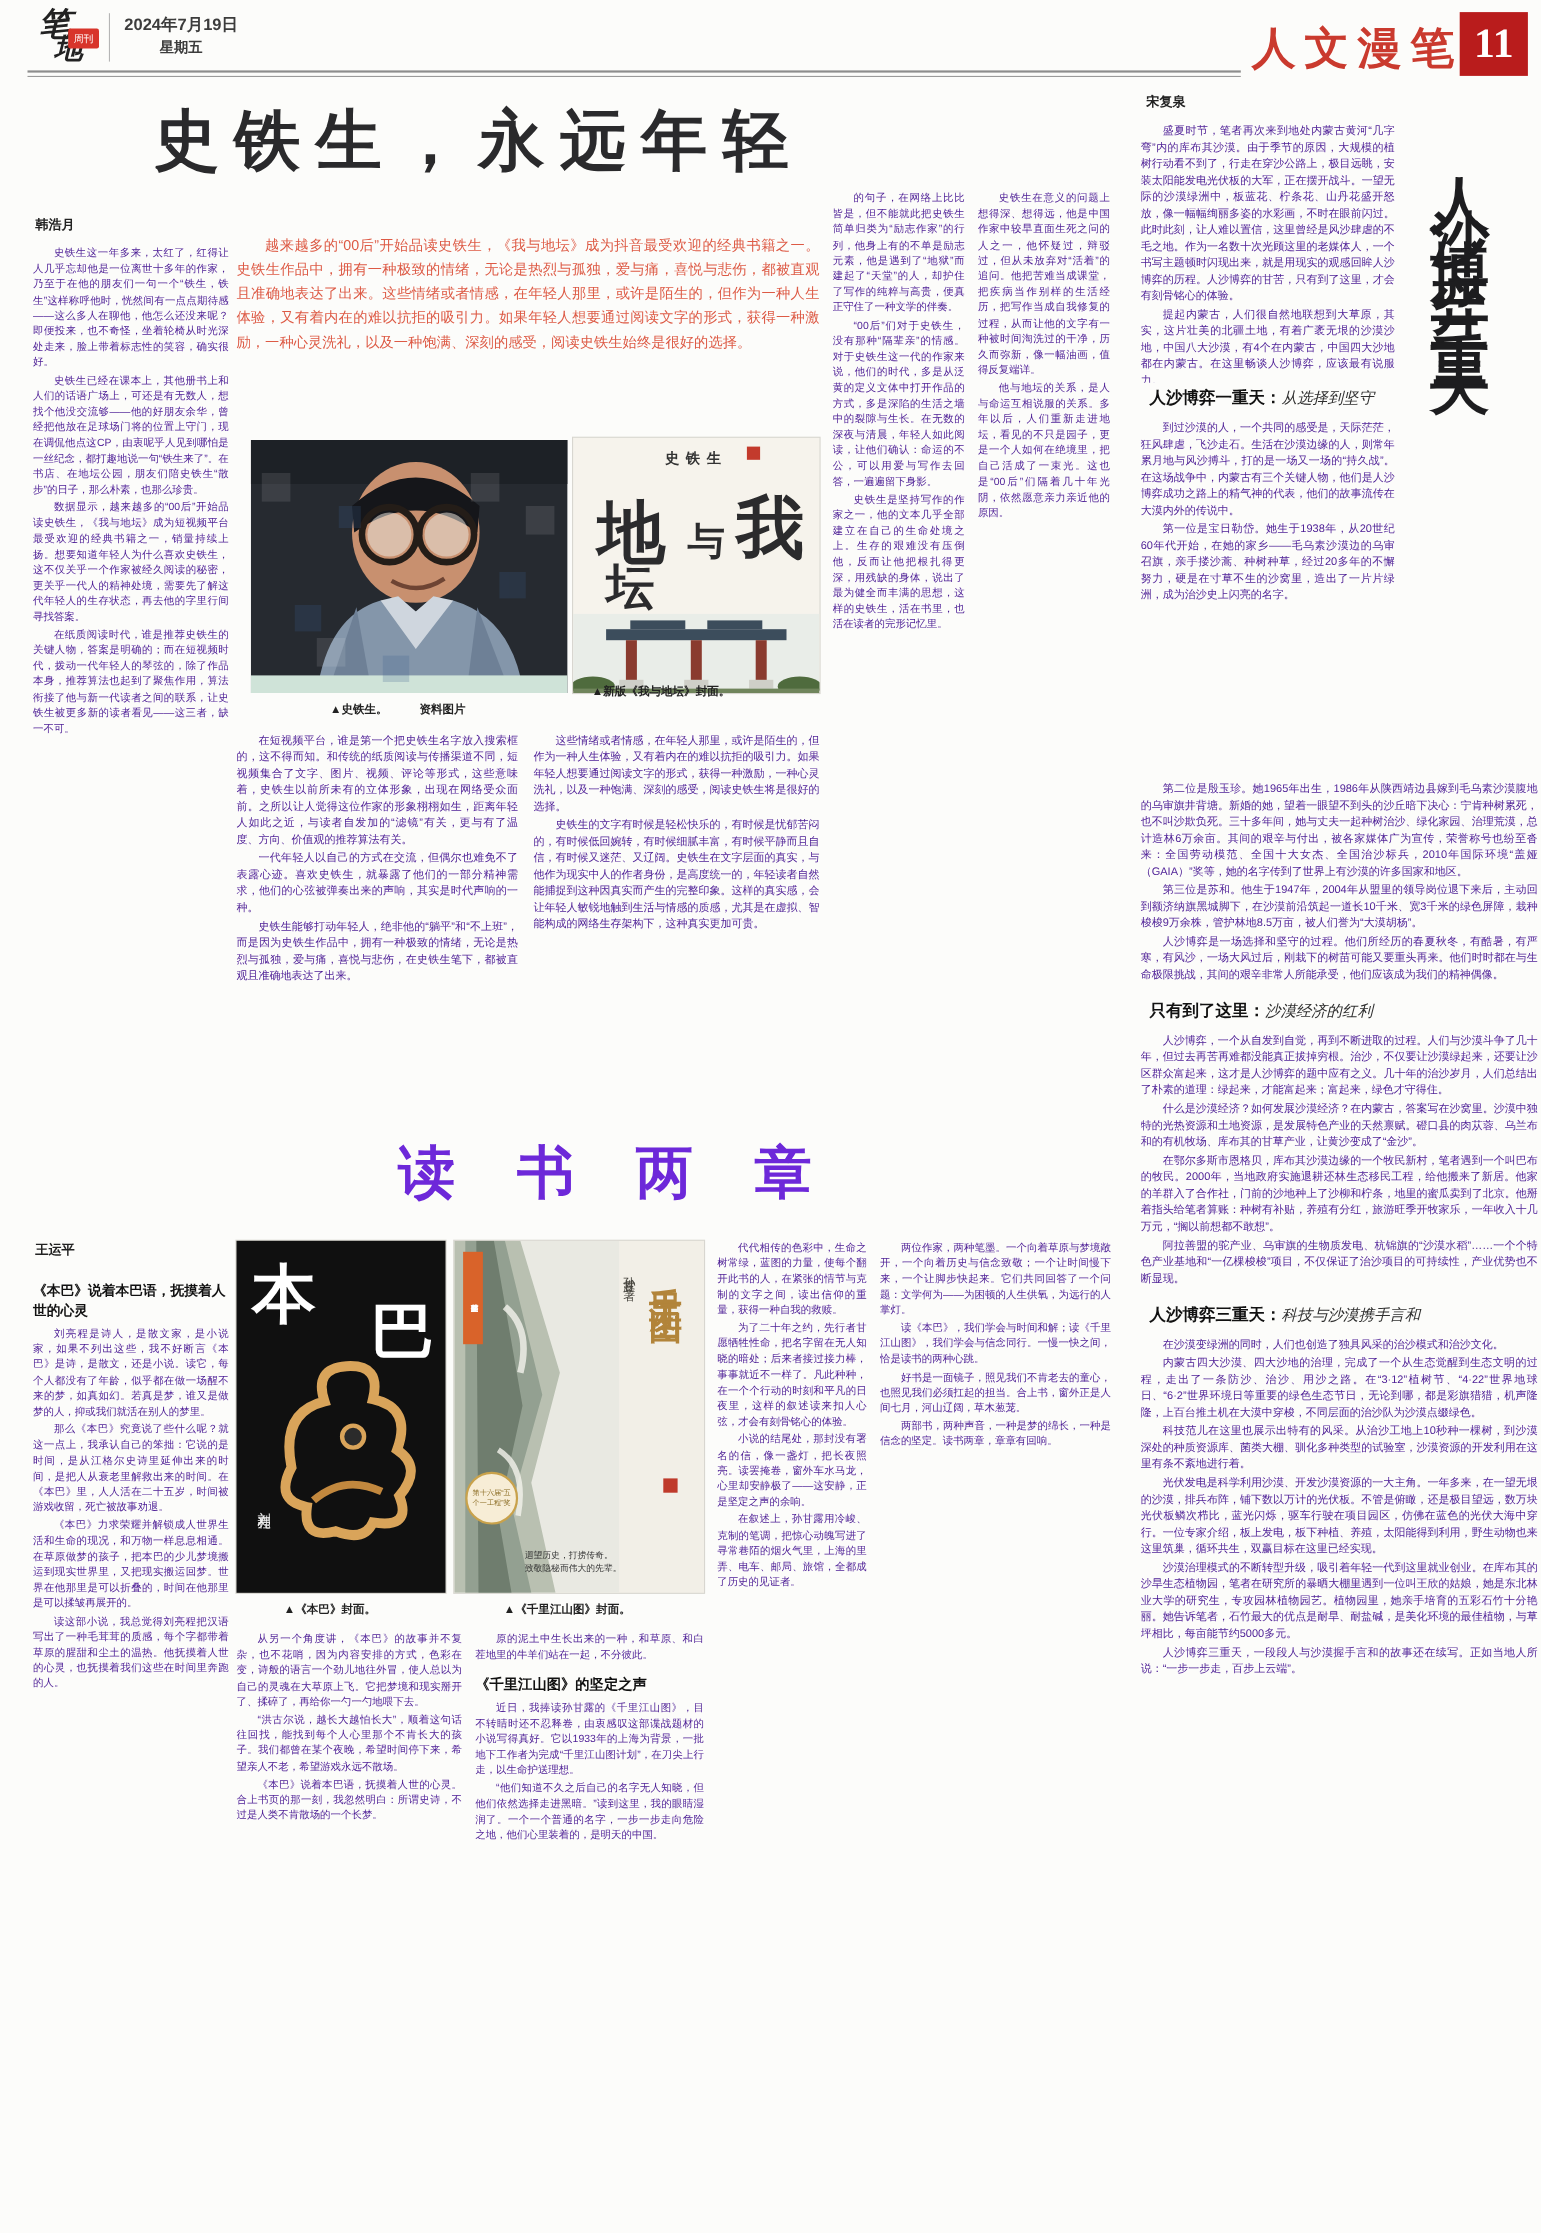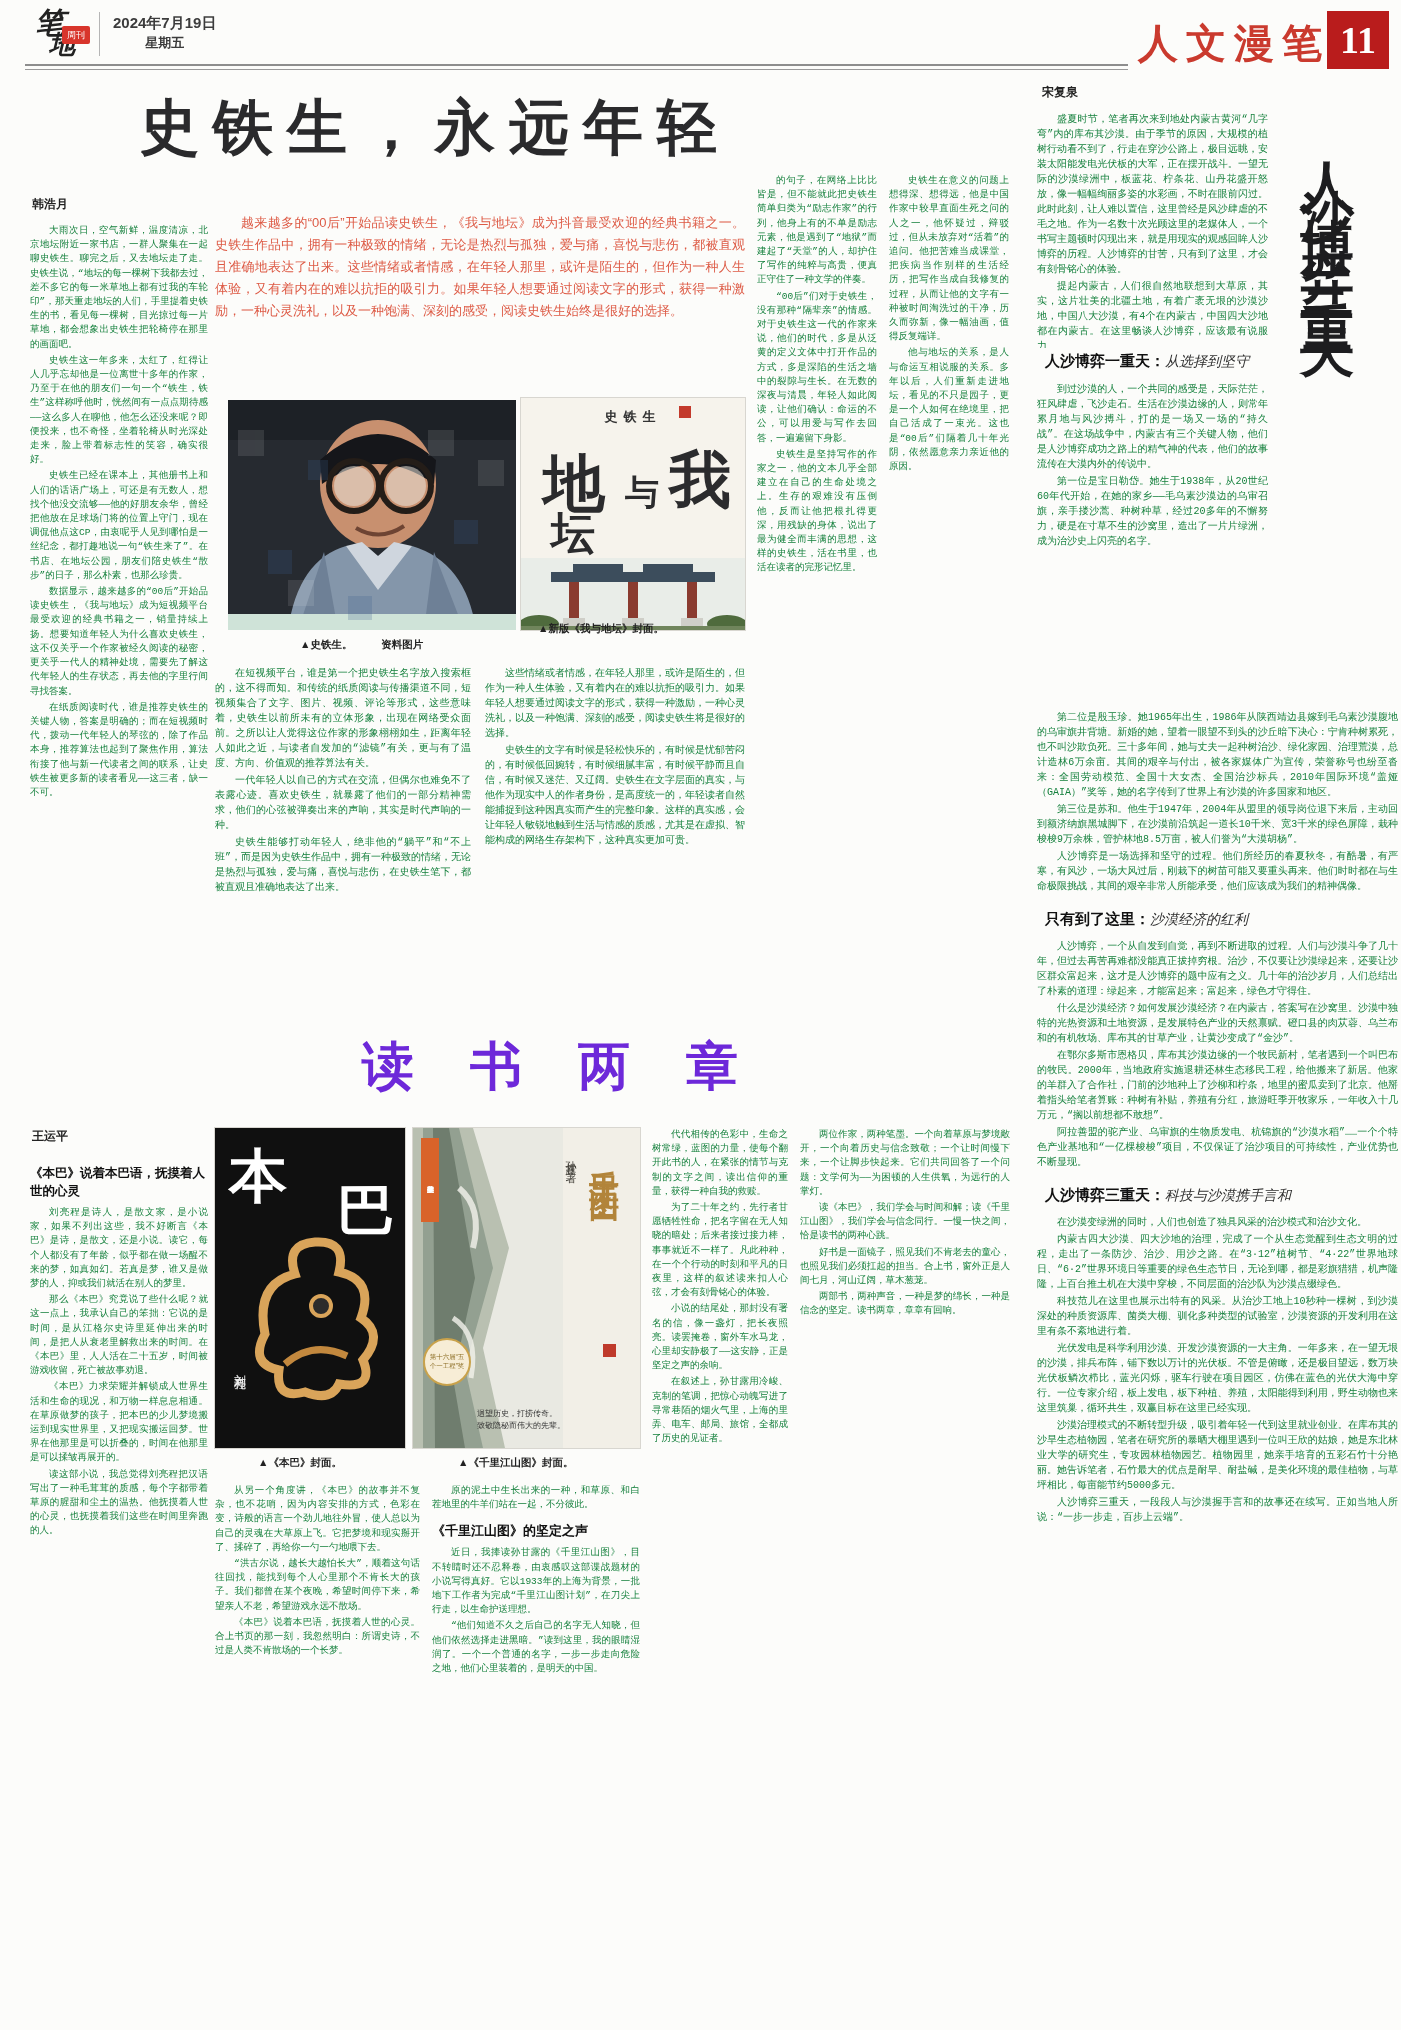--- a/index.html
+++ b/index.html
@@ -1,19 +1,19 @@
 <!DOCTYPE html>
 <html><head>
 <meta charset="utf-8">
 <style>
   html,body{margin:0;padding:0;background:#e8e8e6;}
   #page{position:relative;width:1401px;height:2030px;background:#fcfcfa;margin:0 auto;
         font-family:"Liberation Sans",sans-serif;color:#333;overflow:hidden;}
   .abs{position:absolute;}
-  .col{position:absolute;overflow:hidden;text-align:justify;color:#15803d;font-family:Liberation Mono, monospace;}
+  .col{position:absolute;overflow:hidden;text-align:justify;color:#4c1d95;}
   .col p{margin:0 0 2px 0;text-indent:2em;}
   .f95 p{font-size:9.5px;line-height:14.2px;}
   .f10 p{font-size:10px;line-height:15px;}
   .byline{font-size:12px;font-weight:bold;color:#222;}
   .headline-main{font-family:"Liberation Serif",serif;font-weight:900;color:#2a2a2c;
                  font-size:60px;letter-spacing:14px;text-align:center;white-space:nowrap;}
   .headline-du{font-family:"Liberation Serif",serif;font-weight:900;color:#6d28d9;
                font-size:52px;letter-spacing:56px;text-align:center;white-space:nowrap;}
   .intro{color:#dd5a45;font-size:13px;line-height:22px;text-align:justify;text-indent:2em;font-weight:500;}
   .sec-head{font-size:15px;color:#111;margin:0;}
@@ -50,21 +50,20 @@
     <div style="font-size:13px;">星期五</div>
   </div>
   <div class="brand abs" style="left:1138px;top:16px;">人文漫笔</div>
   <div class="pagebox abs" style="left:1327px;top:11px;width:62px;height:58px;">11</div>
   <div class="rule2 abs" style="left:25px;top:64px;width:1103px;"></div>
 
   <div class="headline-main abs" style="left:95px;top:88px;width:680px;">史铁生，永远年轻</div>
 
   <div class="abs byline" style="left:32px;top:196px;">韩浩月</div>
   <div class="col f95" style="left:30px;top:224px;width:178px;height:764px;">
-      <p>大雨次日，空气新鲜，温度清凉，北京地坛附近一家书店，一群人聚集在一起聊史铁生。聊完之后，又去地坛走了走。史铁生说，“地坛的每一棵树下我都去过，差不多它的每一米草地上都有过我的车轮印”，那天重走地坛的人们，手里提着史铁生的书，看见每一棵树，目光掠过每一片草地，都会想象出史铁生把轮椅停在那里的画面吧。</p>
       <p>史铁生这一年多来，太红了，红得让人几乎忘却他是一位离世十多年的作家，乃至于在他的朋友们一句一个“铁生，铁生”这样称呼他时，恍然间有一点点期待感——这么多人在聊他，他怎么还没来呢？即便投来，也不奇怪，坐着轮椅从时光深处走来，脸上带着标志性的笑容，确实很好。</p>
       <p>史铁生已经在课本上，其他册书上和人们的话语广场上，可还是有无数人，想找个他没交流够——他的好朋友余华，曾经把他放在足球场门将的位置上守门，现在调侃他点这CP，由衷呢乎人见到哪怕是一丝纪念，都打趣地说一句“铁生来了”。在书店、在地坛公园，朋友们陪史铁生“散步”的日子，那么朴素，也那么珍贵。</p>
       <p>数据显示，越来越多的“00后”开始品读史铁生，《我与地坛》成为短视频平台最受欢迎的经典书籍之一，销量持续上扬。想要知道年轻人为什么喜欢史铁生，这不仅关乎一个作家被经久阅读的秘密，更关乎一代人的精神处境，需要先了解这代年轻人的生存状态，再去他的字里行间寻找答案。</p>
       <p>在纸质阅读时代，谁是推荐史铁生的关键人物，答案是明确的；而在短视频时代，拨动一代年轻人的琴弦的，除了作品本身，推荐算法也起到了聚焦作用，算法衔接了他与新一代读者之间的联系，让史铁生被更多新的读者看见——这三者，缺一不可。</p>
     </div>
 
   <div class="abs intro" style="left:215px;top:212px;width:530px;height:182px;overflow:hidden;">越来越多的“00后”开始品读史铁生，《我与地坛》成为抖音最受欢迎的经典书籍之一。史铁生作品中，拥有一种极致的情绪，无论是热烈与孤独，爱与痛，喜悦与悲伤，都被直观且准确地表达了出来。这些情绪或者情感，在年轻人那里，或许是陌生的，但作为一种人生体验，又有着内在的难以抗拒的吸引力。如果年轻人想要通过阅读文字的形式，获得一种激励，一种心灵洗礼，以及一种饱满、深刻的感受，阅读史铁生始终是很好的选择。</div>
 
   <div class="abs" style="left:228px;top:400px;width:288px;height:230px;">
     <svg width="288" height="230" xmlns="http://www.w3.org/2000/svg">

